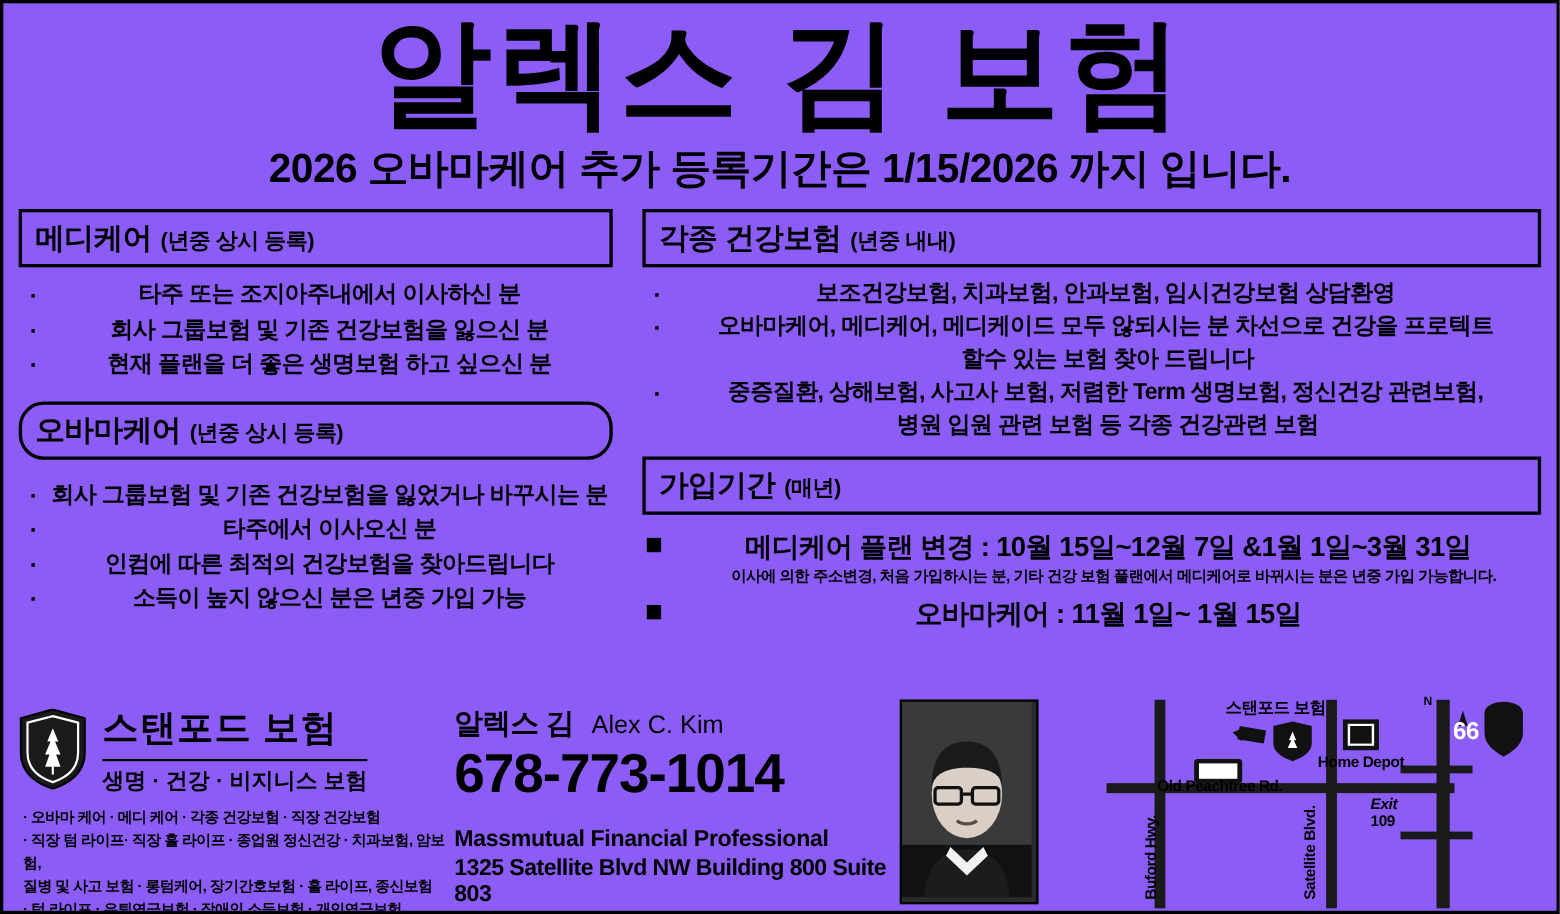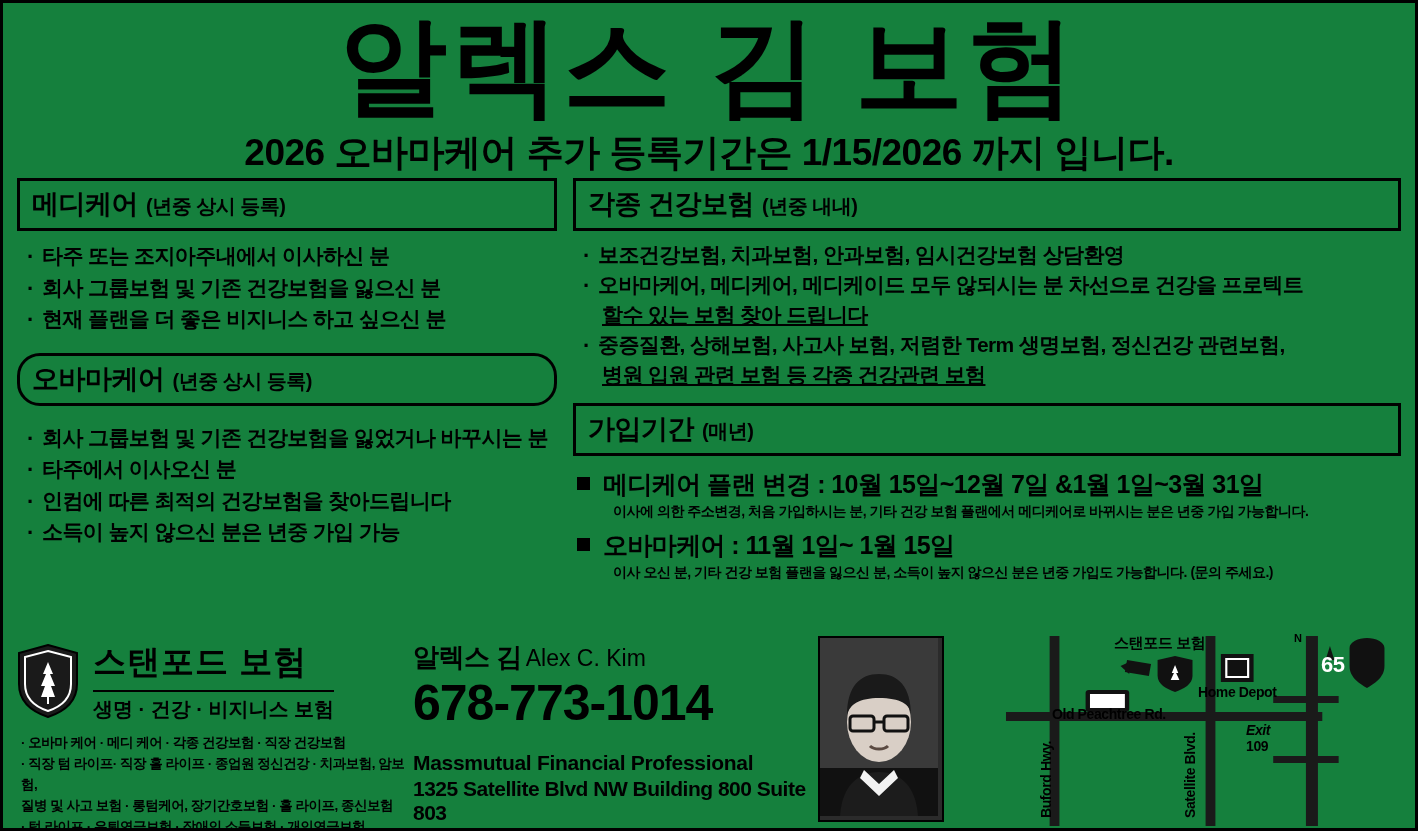--- a/index.html
+++ b/index.html
@@ -8,21 +8,21 @@
     background: #ffffff;
   }
   body {
     font-family: "Liberation Sans", sans-serif;
     color: #000;
   }
   #page {
     position: relative;
     width: 1418px;
     height: 831px;
-    background: #15803d;
+    background: #8b5cf6;
     overflow: hidden;
     box-sizing: border-box;
     border: 3px solid #000;
   }
   
   .main-title {
     text-align: center;
     font-weight: bold;
     font-size: 108px;
     line-height: 1.05;
@@ -34,23 +34,25 @@
     text-align: center;
     font-weight: bold;
     font-size: 37px;
     letter-spacing: -0.5px;
     margin-top: 6px;
     white-space: nowrap;
   }
   
   .columns {
     display: flex;
+    margin-top: 12px;
     padding: 0 14px;
     box-sizing: border-box;
-    gap: 16px;
+    gap: 27px;
+    text-align: center;
   }
   .col-left { width: 540px; flex: 0 0 540px; }
   .col-right { flex: 1; }
 
   .sec-box {
     border: 3px solid #000;
     padding: 5px 10px 6px 12px;
     box-sizing: border-box;
     display: flex;
     align-items: baseline;
@@ -81,21 +83,20 @@
   }
   .bullets li::before {
     content: "·";
     position: absolute;
     left: 0;
     font-size: 22px;
   }
   .bullets li .cont {
     display: block;
     padding-left: 4px;
-    text-decoration: underline;
   }
   .bullets.tight li { line-height: 1.42; }
 
   .sec-box.second { margin-top: 18px; border-radius: 23px; }
 
   
   .r-bullets li { font-size: 21px; }
 
   
   .period-list {
@@ -185,21 +186,21 @@
   }
 
   .f-contact {
     width: 405px;
     flex: 0 0 405px;
     padding-top: 8px;
   }
   .name-row {
     display: flex;
     align-items: baseline;
-    gap: 4px;
+    gap: 16px;
   }
   .name-kr { font-size: 26px; font-weight: bold; letter-spacing: -0.5px;}
   .name-en { font-size: 23px; font-weight: normal; }
   .phone {
     font-size: 50px;
     font-weight: bold;
     letter-spacing: -1px;
     line-height: 1.05;
     margin-top: 2px;
   }
@@ -260,21 +261,21 @@
 
     <div class="col-left">
 
       <div class="sec-box">
         <span class="sec-title">메디케어</span>
         <span class="sec-note">(년중 상시 등록)</span>
       </div>
       <ul class="bullets">
         <li>타주 또는 조지아주내에서 이사하신 분</li>
         <li>회사 그룹보험 및 기존 건강보험을 잃으신 분</li>
-        <li>현재 플랜을 더 좋은 비지니스 하고 싶으신 분</li>
+        <li>현재 플랜을 더 좋은 생명보험 하고 싶으신 분</li>
       </ul>
 
       <div class="sec-box second">
         <span class="sec-title">오바마케어</span>
         <span class="sec-note">(년중 상시 등록)</span>
       </div>
       <ul class="bullets" style="margin-top:16px">
         <li>회사 그룹보험 및 기존 건강보험을 잃었거나 바꾸시는 분</li>
         <li>타주에서 이사오신 분</li>
         <li>인컴에 따른 최적의 건강보험을 찾아드립니다</li>
@@ -308,21 +309,20 @@
         <span class="sec-note">(매년)</span>
       </div>
 
       <ul class="period-list">
         <li class="period-item">
           <div class="period-head">메디케어 플랜 변경 : 10월 15일~12월 7일 &amp;1월 1일~3월 31일</div>
           <div class="period-sub">이사에 의한 주소변경, 처음 가입하시는 분, 기타 건강 보험 플랜에서 메디케어로 바뀌시는 분은 년중 가입 가능합니다.</div>
         </li>
         <li class="period-item">
           <div class="period-head">오바마케어 : 11월 1일~ 1월 15일</div>
-          <div class="period-sub">이사 오신 분, 기타 건강 보험 플랜을 잃으신 분, 소득이 높지 않으신 분은 년중 가입도 가능합니다. (문의 주세요.)</div>
         </li>
       </ul>
 
     </div>
   </div>
 
   <div class="footer">
 
     <div class="f-logo">
       <div class="logo-row">
@@ -404,19 +404,19 @@
           <path d="M352 10 L356 24 L348 24 Z" fill="#111"></path>
         </svg>
 
         <div class="map-label" style="left:168px; top:-2px; font-size:15px;">스탠포드 보험</div>
         <div class="map-label" style="left:252px; top:48px;">Home Depot</div>
         <div class="map-label" style="left:106px; top:70px;">Old Peachtree Rd.</div>
         <div class="map-label vert" style="left:92px; top:182px;">Buford Hwy.</div>
         <div class="map-label vert" style="left:236px; top:182px;">Satellite Blvd.</div>
         <div class="map-label" style="left:300px; top:86px;font-style:italic;">Exit</div>
         <div class="map-label" style="left:300px; top:102px;">109</div>
-        <div class="map-label" style="left:375px; top:16px; color:#fff; font-size:22px;">65</div>
+        <div class="map-label" style="left:375px; top:16px; color:#fff; font-size:22px;">66</div>
         <div class="map-label" style="left:348px; top:-4px; font-size:11px;">N</div>
       </div>
     </div>
 
   </div>
 </div>
 
 </body></html>

